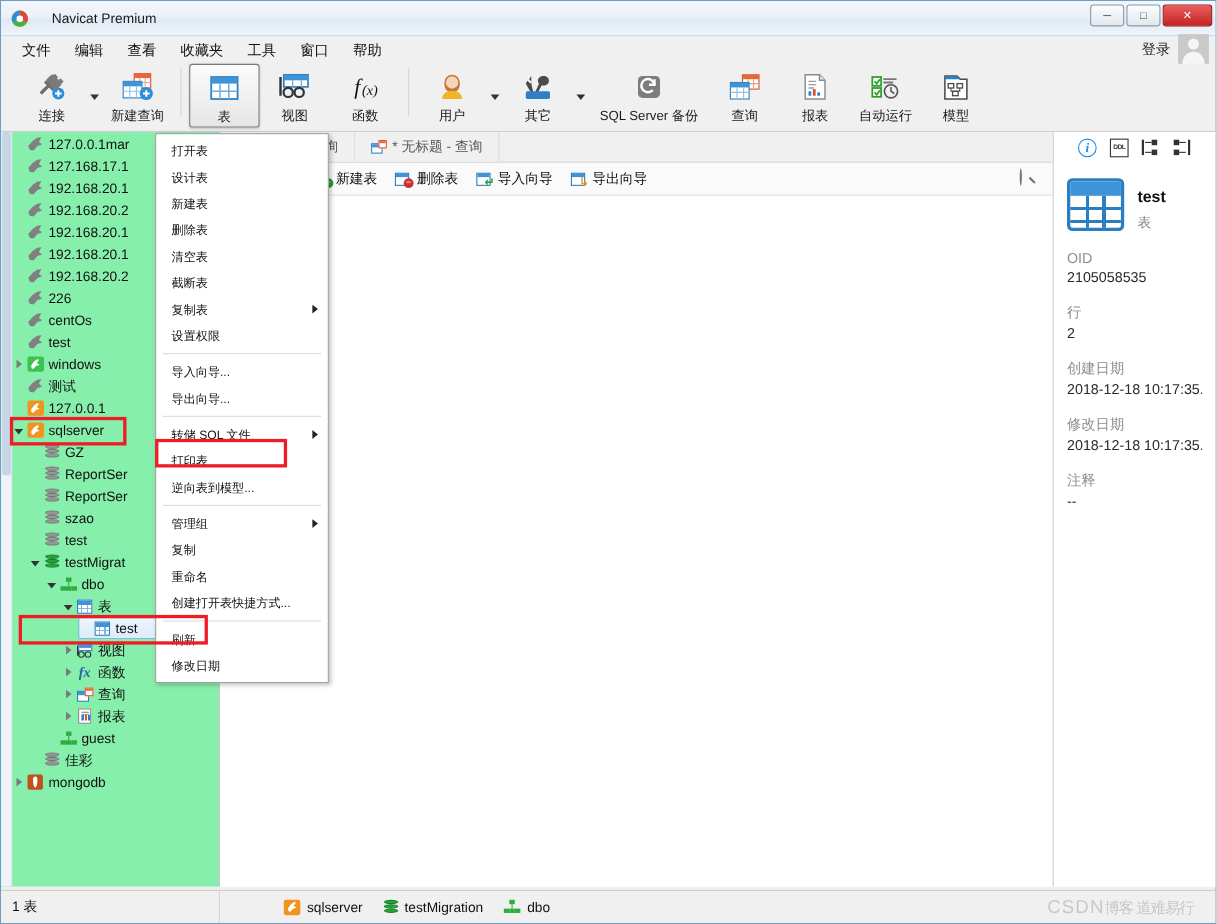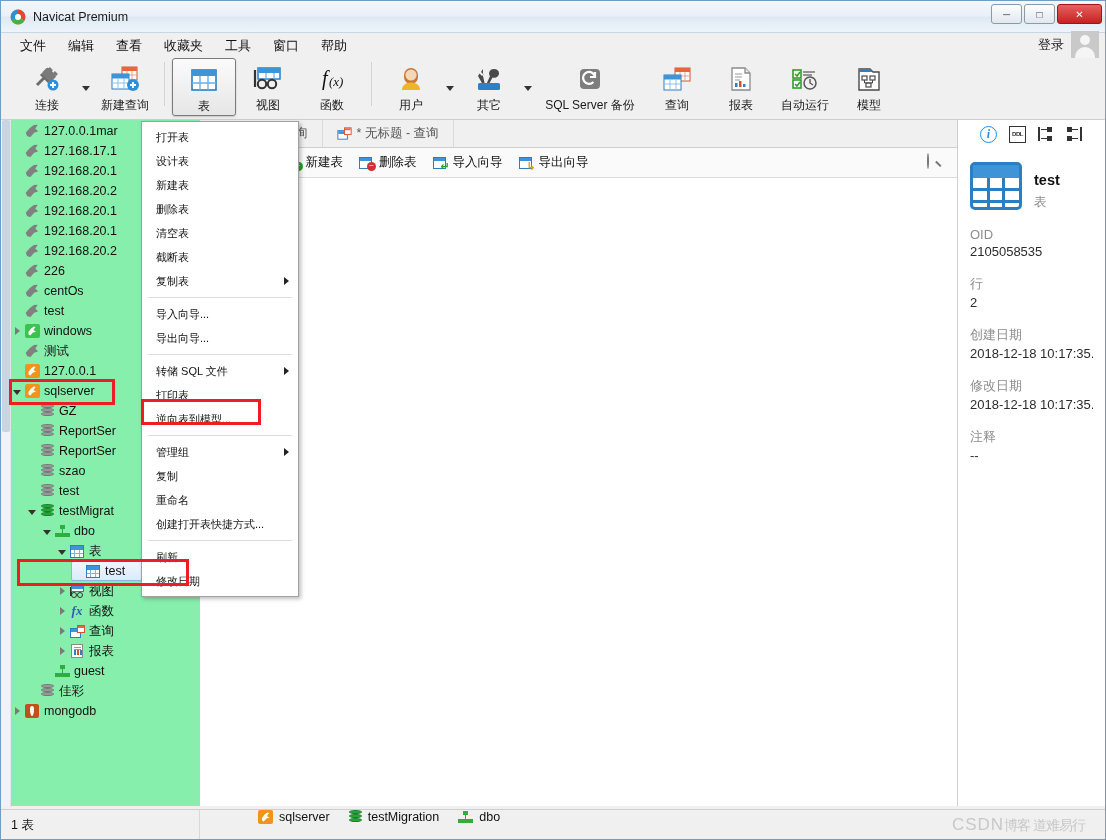--- a/index.html
+++ b/index.html
@@ -21,21 +21,21 @@
   }
 
   
   .titlebar {
     position: absolute; left: 0; top: 0; width: 1104px; height: 32px;
     background: linear-gradient(to bottom, #f3f7fb 0%, #e9f0f7 48%, #dfe9f3 52%, #eef4fa 100%);
     border-bottom: 1px solid #c6d6e6;
     display: flex; align-items: center;
   }
   .title-icon { margin-left: 8px; width: 18px; height: 18px; position: relative; }
-  .title-text { margin-left: 6px; font-size: 12.5px; color: #1a1a1a; }
+  .title-text { margin-left: 20px; font-size: 12.5px; color: #1a1a1a; }
   .winbtns { position: absolute; right: 3px; top: 3px; display: flex; gap: 2px; }
   .winbtn {
     width: 31px; height: 20px; border: 1px solid #8a9aa8; border-radius: 3px;
     background: linear-gradient(to bottom,#fdfdfd,#e2e8ee);
     display: flex; align-items: center; justify-content: center;
     font-size: 10px; color: #33404d;
   }
   .winbtn.close {
     background: linear-gradient(to bottom,#e86060,#c62222);
     border-color: #a01414; color: #fff; width: 45px; font-weight: bold;
@@ -301,21 +301,21 @@
   }
   .ctxsep { height: 1px; background: #dcdcdc; margin: 4px 6px; }
 
   
   .redbox { position: absolute; border: 3px solid #ee1c24; z-index: 80; pointer-events: none; }
 
   
   .statusbar {
     position: absolute; left: 0; bottom: 0; width: 1104px; height: 30px;
     background: #f0f0f0; border-top: 1px solid #cfcfcf;
-    display: flex; align-items: flex-start; font-size: 12.5px; color: #111;
+    display: flex; align-items: center; font-size: 12.5px; color: #111;
   }
   .sb-left { width: 199px; padding-left: 10px; border-right: 1px solid #d8d8d8; height: 30px; display:flex;align-items:center; }
   .sb-items { display: flex; align-items: center; gap: 7px; margin-left: 58px; }
   .sb-item { display: flex; align-items: center; gap: 6px; margin-right: 12px; }
   .watermark {
     position: absolute; right: 20px; bottom: 4px;
     font-size: 17px; color: #c8c8c8; letter-spacing: 1px; z-index: 90;
     font-family: "Liberation Sans", sans-serif; white-space: nowrap;
   }
   .watermark .cn { font-size: 14px; letter-spacing: -1px; }
@@ -947,20 +947,23 @@
       </div>
       <div class="ctxitem">
         <span>清空表</span>
       </div>
       <div class="ctxitem">
         <span>截断表</span>
       </div>
       <div class="ctxitem">
         <span>复制表</span>
         <span class="sub"></span>
+      </div>
+      <div class="ctxitem">
+        <span>设置权限</span>
       </div>
       <div class="ctxsep"></div>
       <div class="ctxitem">
         <span>导入向导...</span>
       </div>
       <div class="ctxitem">
         <span>导出向导...</span>
       </div>
       <div class="ctxsep"></div>
       <div class="ctxitem">

